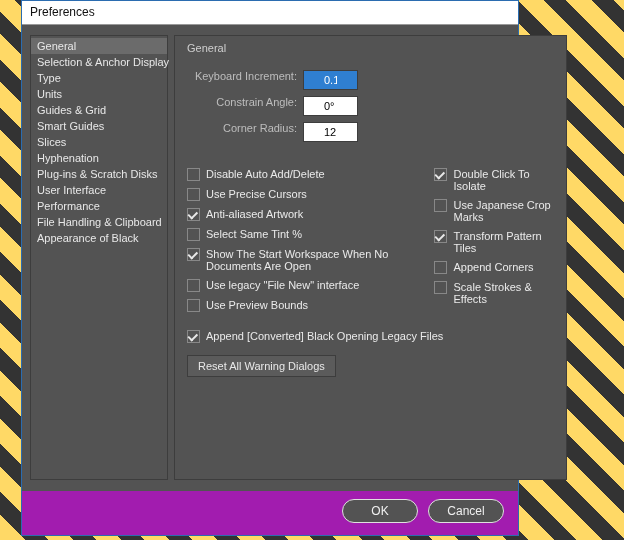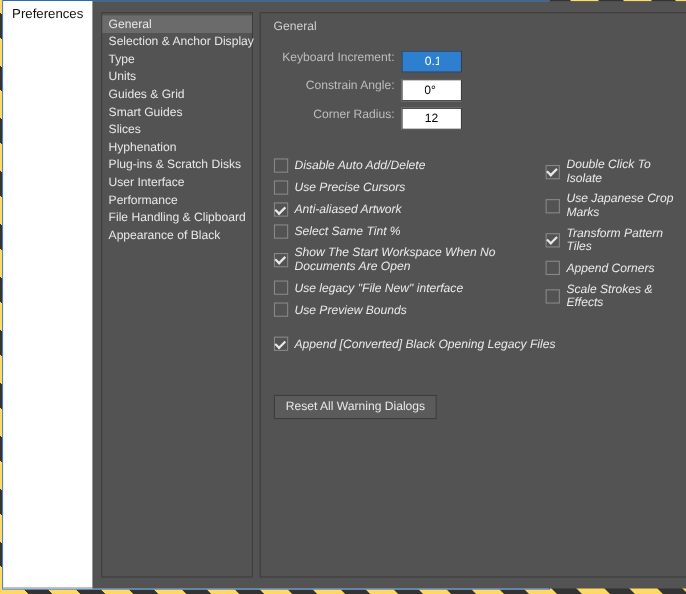--- a/index.html
+++ b/index.html
@@ -7,25 +7,25 @@
     width: 624px;
     height: 540px;
     background: repeating-linear-gradient(45deg, #ffd966 0 18px, #333 18px 34px);
     font-family: "Segoe UI", Tahoma, Arial, sans-serif;
     font-size: 11px;
     color: #ddd;
     overflow: hidden;
   }
   .dialog {
     position: absolute;
-    left: 2px; top: 0;
+    left: 21px; top: 0;
     width: 498px; height: 536px;
     background: #ffffff;
     border: 1px solid #2b6cb0;
-    display: flex; flex-direction: row;
+    display: flex; flex-direction: column;
   }
   .titlebar {
     background: #fff;
     color: #111;
     padding: 4px 8px 5px;
     border-bottom: 1px solid #999;
     font-size: 12px;
   }
   .content {
     flex: 1;
@@ -90,51 +90,50 @@
   .checks {
     display: flex;
     gap: 20px;
     margin-top: 12px;
   }
   .col {
     display: flex; flex-direction: column;
     gap: 7px;
   }
   .check {
-    display: flex; align-items: center;
+    display: flex; align-items: flex-start;
     gap: 6px;
     color: #eaeaea;
     cursor: default;
-    font-style: italic;
   }
   .box {
     width: 13px; height: 13px;
     border: 1px solid #888;
     background: #535353;
     display: inline-flex; align-items: center; justify-content: center;
     flex-shrink: 0;
   }
   .box.checked::after {
     content: "";
     width: 7px; height: 4px;
     border-left: 2px solid #e8e8e8;
     border-bottom: 2px solid #e8e8e8;
     transform: rotate(-45deg) translate(0,-1px);
   }
-  .reset-row { margin-top: 32px; }
+  .reset-row { margin-top: 4px; }
   .inset-btn {
     background: #5b5b5b;
     border: 1px solid #3d3d3d;
     color: #e8e8e8;
     padding: 4px 10px;
     font-size: 11px;
     cursor: default;
   }
   .footer {
-    background: #fde047;
+    background: #a21caf;
     padding: 8px 14px 12px;
     display: flex; justify-content: flex-end; gap: 10px;
     border-top: 1px solid #535353;
   }
   .pill-btn {
     min-width: 76px;
     padding: 4px 18px;
     background: #535353;
     border: 1.5px solid #e0e0e0;
     border-radius: 14px;

